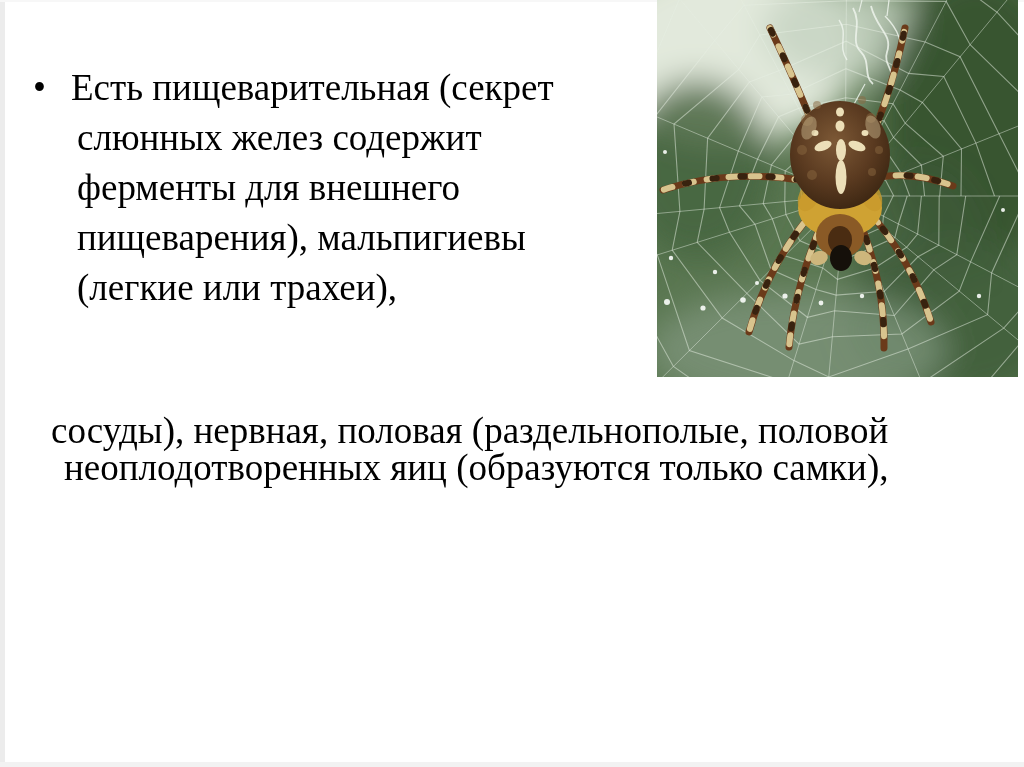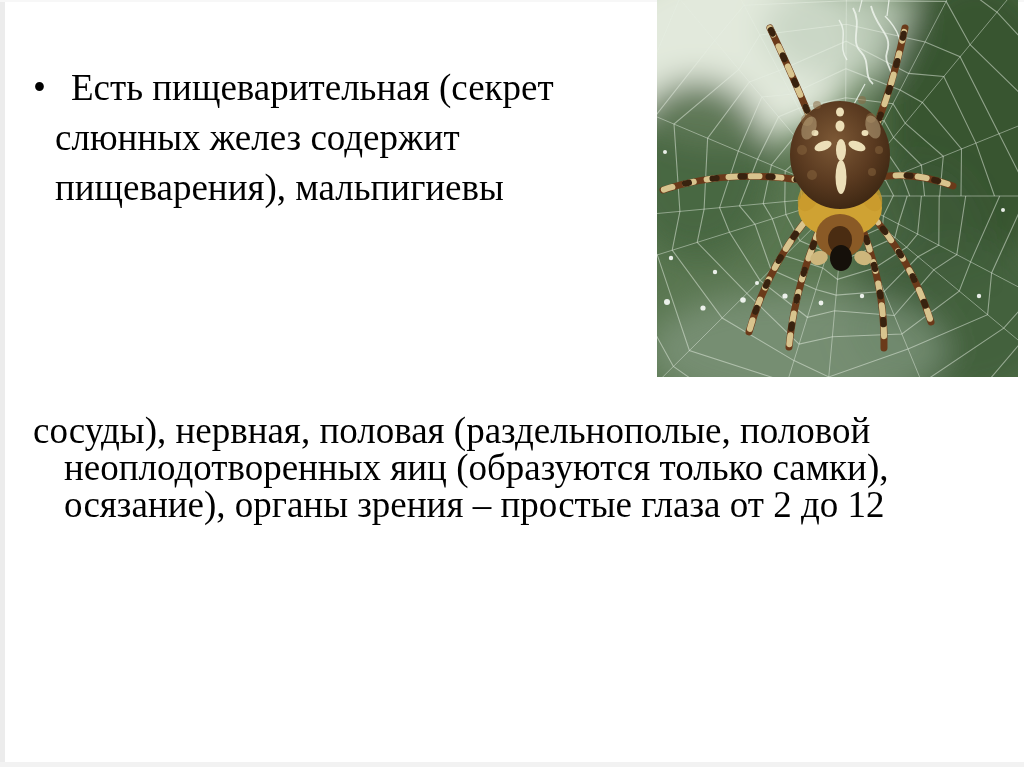--- a/index.html
+++ b/index.html
@@ -9,58 +9,59 @@
     font-family:"Liberation Serif","DejaVu Serif",serif;
   }
   .edge-left{position:absolute;left:0;top:0;width:5px;height:767px;background:#ececec;}
   .edge-bottom{position:absolute;left:0;top:762px;width:1024px;height:5px;background:#f2f2f2;}
   .edge-top{position:absolute;left:0;top:0;width:1024px;height:2px;background:#f7f7f7;}
 
   .intro{
     position:absolute;left:0;top:63px;width:640px;
     font-size:37px;line-height:50px;white-space:nowrap;
   }
-  .intro .line{padding-left:55px;}
+  .intro .line{padding-left:77px;}
   .intro .line.first{padding-left:71px;position:relative;}
   .intro .bullet{
     position:absolute;left:33px;top:0;width:20px;
     font-size:37px;line-height:50px;
   }
 
   .cont{
     position:absolute;left:0;top:412px;width:1010px;
     font-size:37px;line-height:37px;white-space:nowrap;
   }
   .cont .line{padding-left:64px;}
-  .cont .line.first{padding-left:33px;}
+  .cont .line.first{padding-left:51px;}
 
   .photo{
     position:absolute;left:657px;top:0;width:361px;height:377px;
     overflow:hidden;
   }
   .photo svg{display:block;}
 </style>
 </head>
 <body>
 
 <div class="edge-left"></div>
 <div class="edge-top"></div>
 <div class="edge-bottom"></div>
 
 <div class="intro">
   <span class="bullet">•</span>
   <div class="line first">Есть пищеварительная (секрет</div>
   <div class="line">слюнных желез содержит</div>
+  <div class="line">ферменты для внешнего</div>
   <div class="line">пищеварения), мальпигиевы</div>
+  <div class="line">(легкие или трахеи),</div>
 </div>
 
 <div class="cont">
   <div class="line first">сосуды), нервная, половая (раздельнополые, половой</div>
   <div class="line">неоплодотворенных яиц (образуются только самки),</div>
-  <div class="line">осязание), органы зрения – простые глаза от 2 до 12</div>
 </div>
 
 <div class="photo">
   <svg width="361" height="377" viewBox="0 0 361 377" xmlns="http://www.w3.org/2000/svg">
     <defs>
       <filter id="blur" x="-40%" y="-40%" width="180%" height="180%">
         <feGaussianBlur stdDeviation="16"></feGaussianBlur>
       </filter>
       <radialGradient id="abd" cx="45%" cy="38%" r="70%">
         <stop offset="0%" stop-color="#7d5936"></stop>

